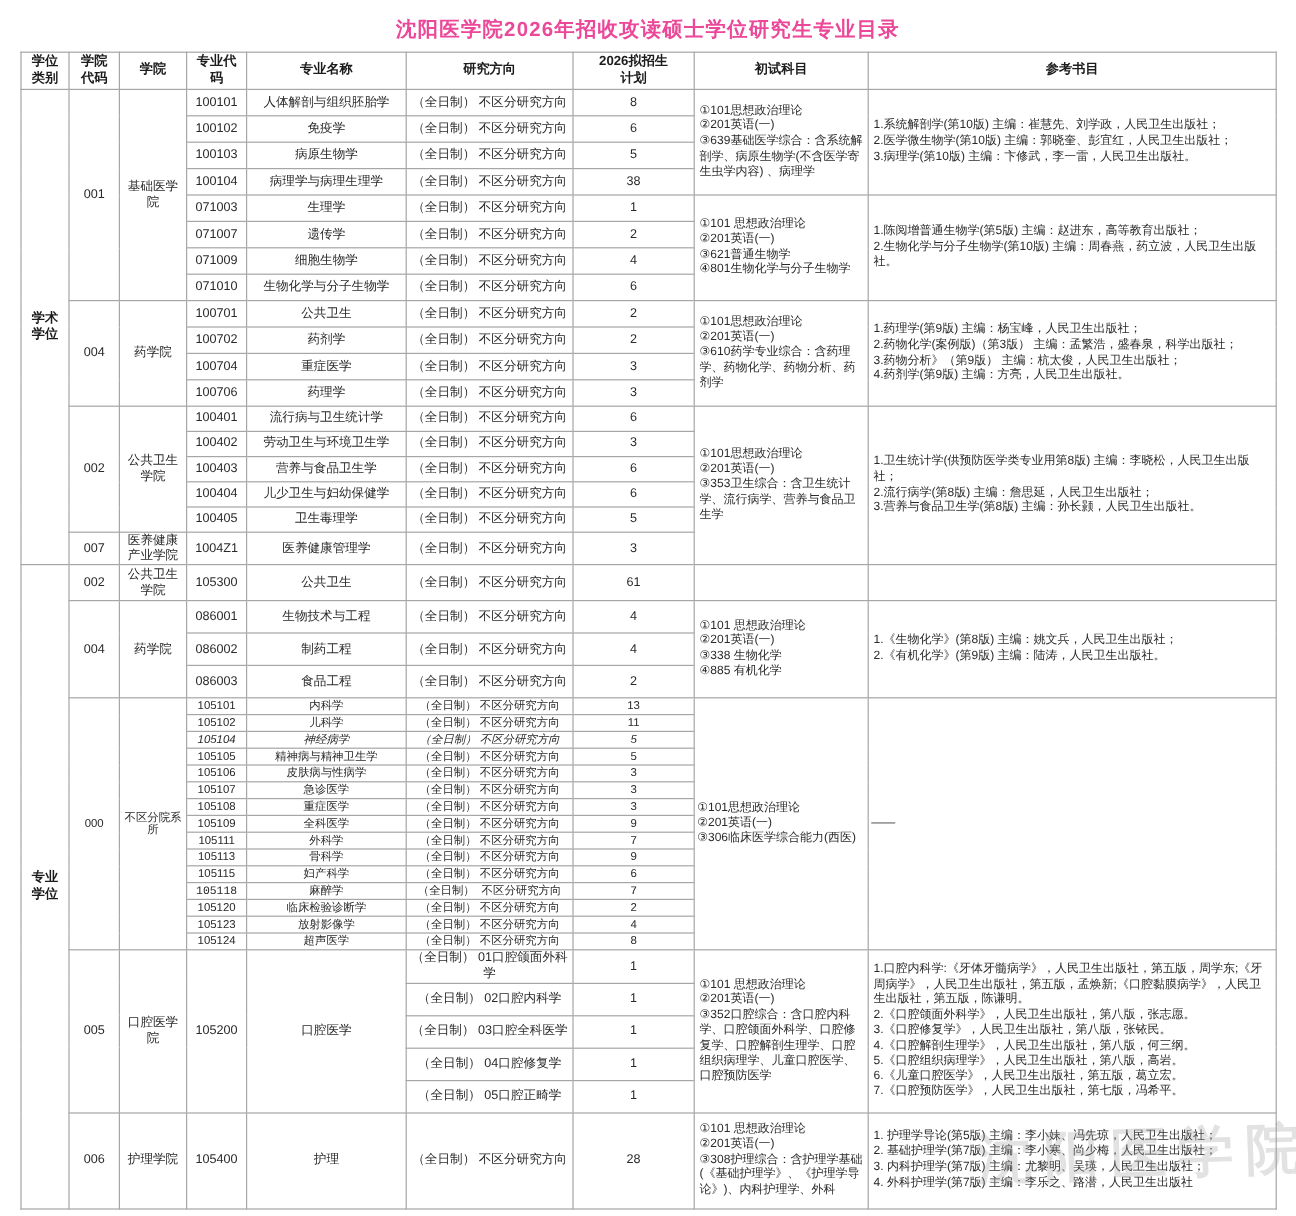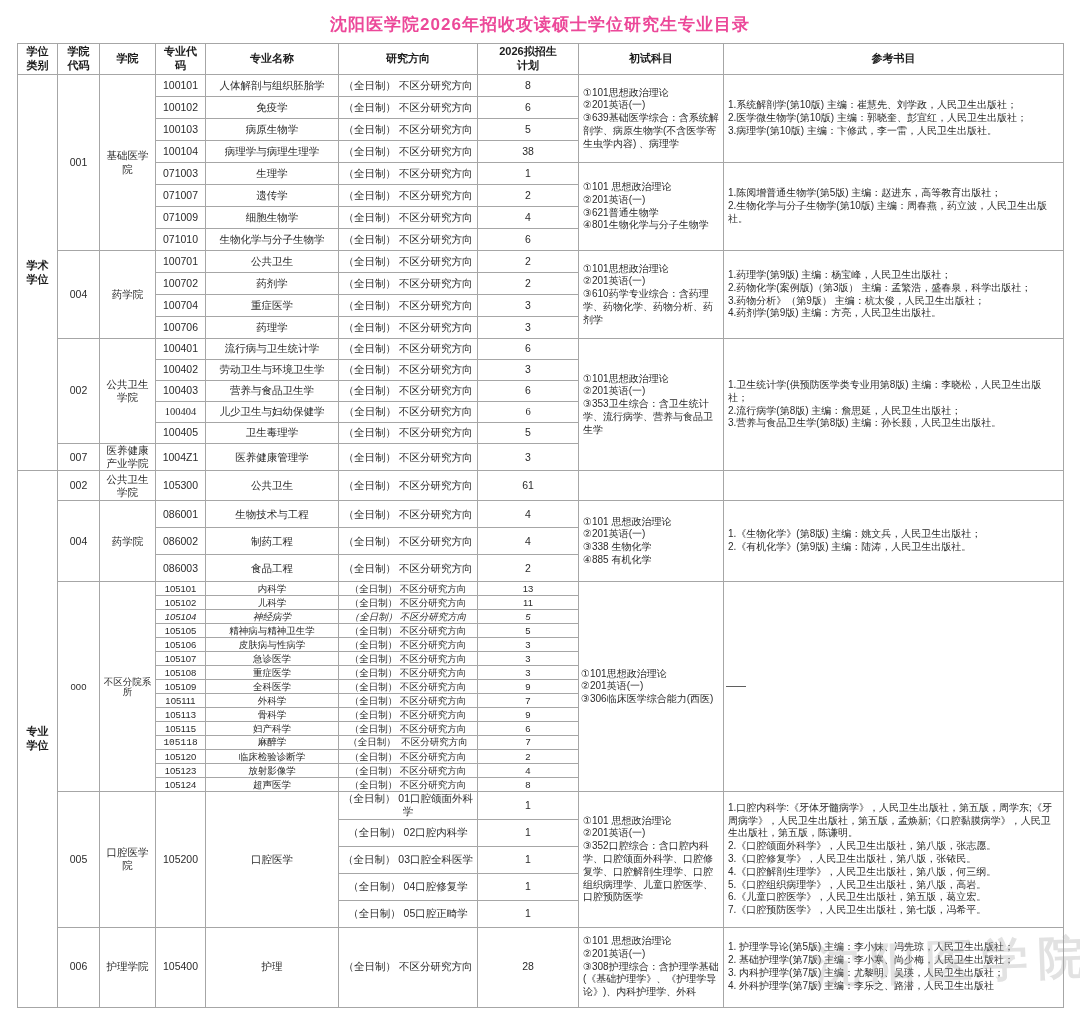--- a/index.html
+++ b/index.html
@@ -194,21 +194,21 @@
         <td class="center">劳动卫生与环境卫生学</td>
         <td class="center dir">（全日制） 不区分研究方向</td>
         <td class="center">3</td>
       </tr>
       <tr style="height: 21px; margin-top: 39px;">
         <td class="center">100403</td>
         <td class="center">营养与食品卫生学</td>
         <td class="center dir">（全日制） 不区分研究方向</td>
         <td class="center">6</td>
       </tr>
-      <tr style="height: 21px; font-family: Liberation Serif, serif;">
+      <tr style="height: 21px;">
         <td class="center">100404</td>
         <td class="center">儿少卫生与妇幼保健学</td>
         <td class="center dir">（全日制） 不区分研究方向</td>
         <td class="center">6</td>
       </tr>
       <tr style="height: 21px;">
         <td class="center">100405</td>
         <td class="center">卫生毒理学</td>
         <td class="center dir">（全日制） 不区分研究方向</td>
         <td class="center">5</td>

